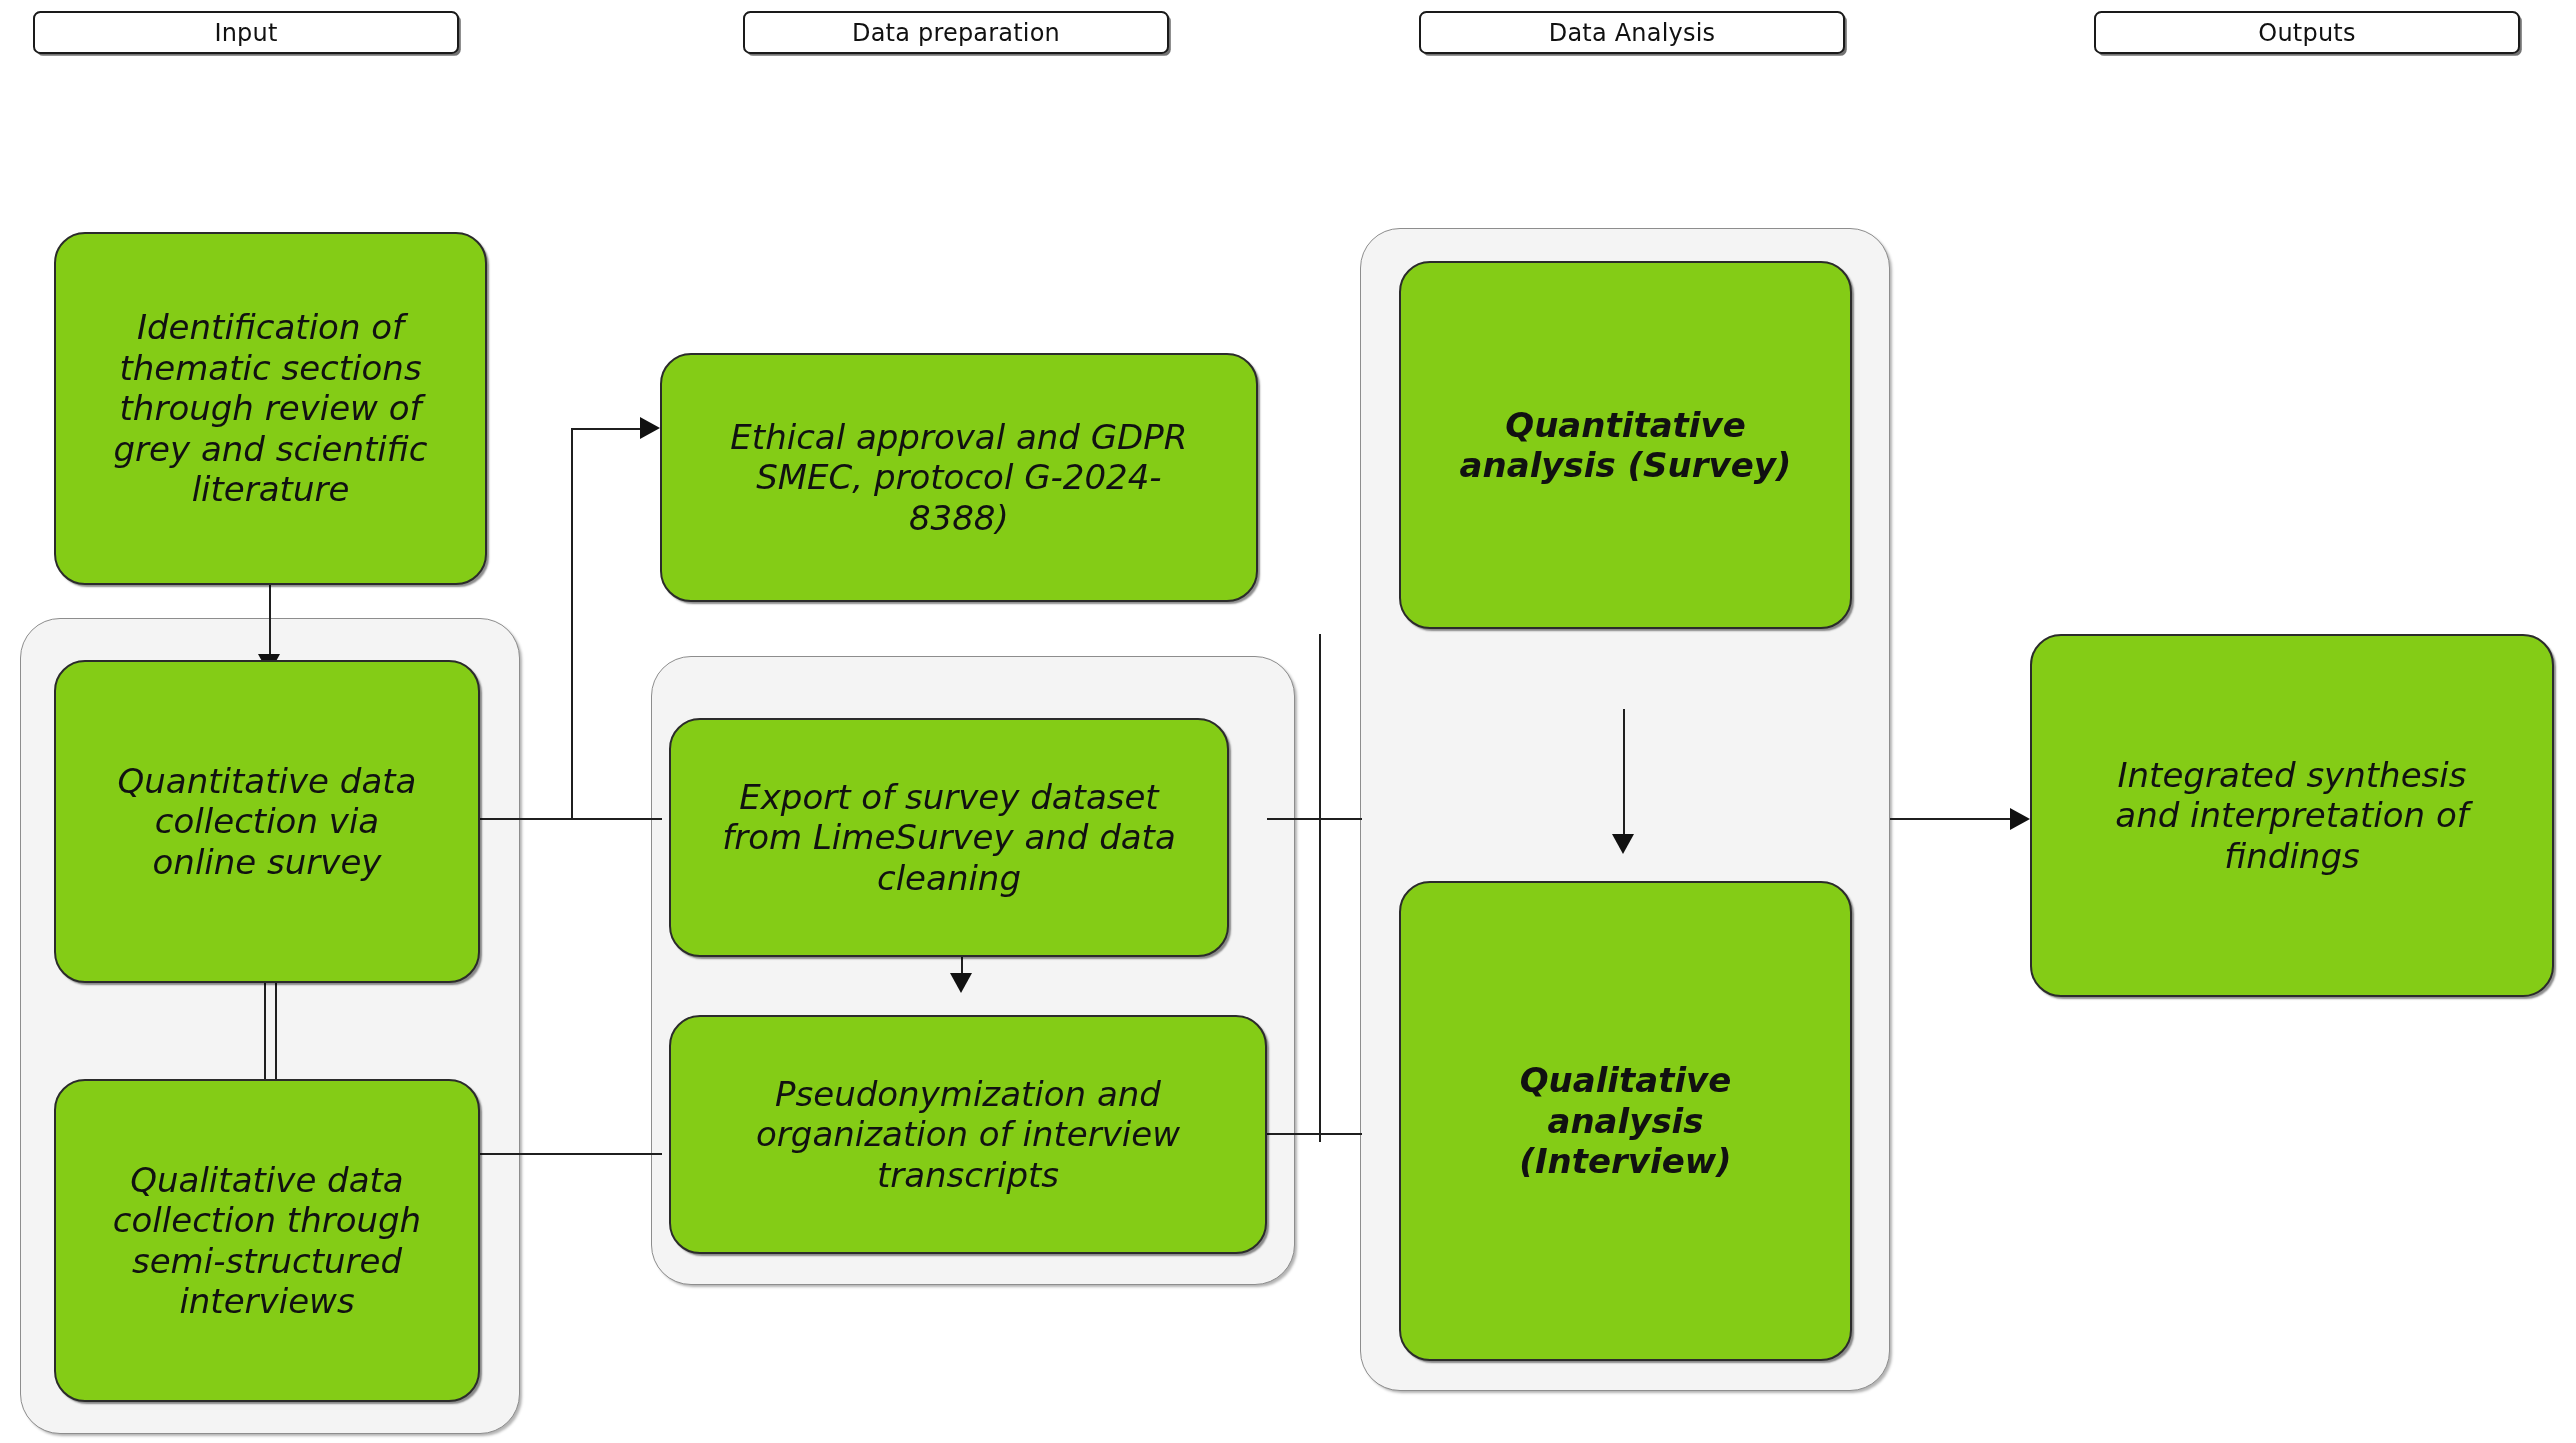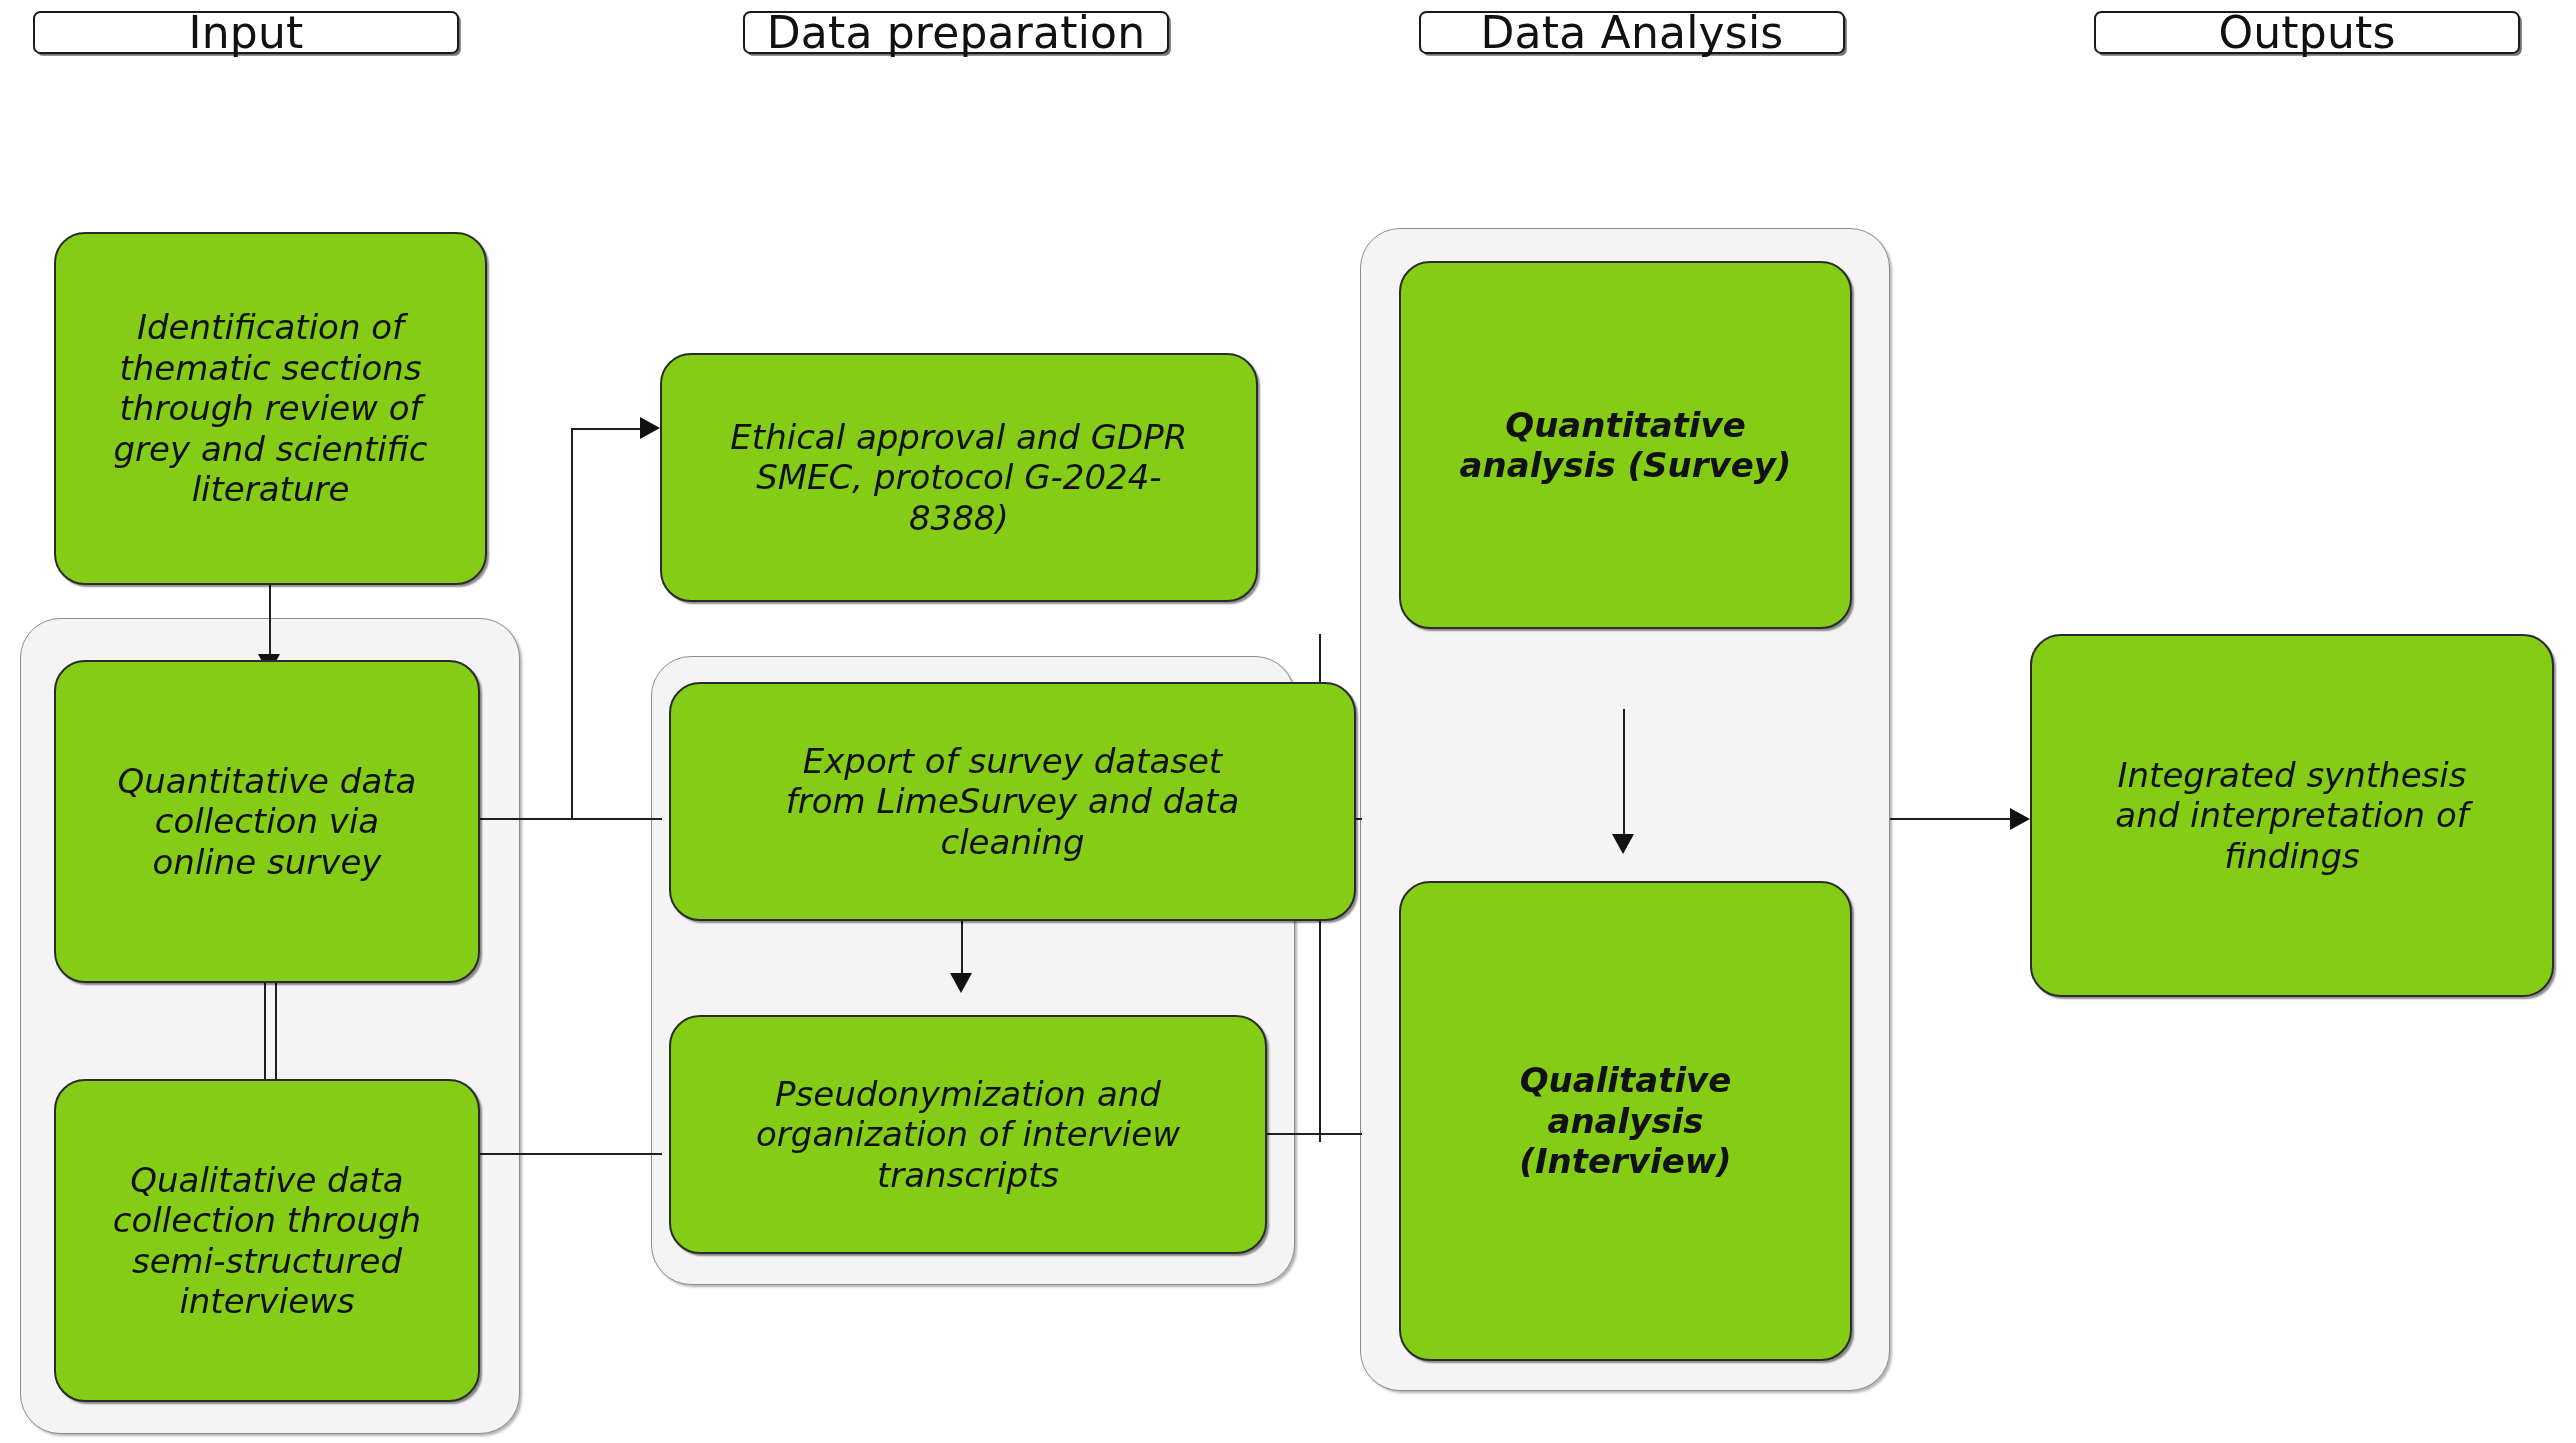--- a/index.html
+++ b/index.html
@@ -21,21 +21,21 @@
   
   .phase-header {
     position: absolute;
     display: flex;
     align-items: center;
     justify-content: center;
     background: #ffffff;
     border: 2.7px solid #1a1a1a;
     border-radius: 7.3px;
     box-shadow: 2.7px 2.7px 0 -0.9px rgba(0,0,0,0.55);
-    font-size: 44px;
+    font-size: 24px;
     color: #111111;
     letter-spacing: 0.2px;
     white-space: nowrap;
   }
 
   
   .group-box {
     position: absolute;
     background: #f4f4f4;
     border: 1.8px solid #8d8d8d;
@@ -169,21 +169,21 @@
   </div>
 
   <div class="node" style="left:660px; top:353px; width:598px; height:249px;padding-left:16px;">
     <span>
       <span>Ethical approval and GDPR</span>
       <span>SMEC, protocol G-2024-</span>
       <span>8388)</span>
     </span>
   </div>
 
-  <div class="node" style="left:669px; top:682px; width:687px; height:239px;">
+  <div class="node" style="left:669px; top:718px; width:560px; height:239px;">
     <span>
       <span>Export of survey dataset</span>
       <span>from LimeSurvey and data</span>
       <span>cleaning</span>
     </span>
   </div>
 
   <div class="node" style="left:669px; top:995px; width:598px; height:239px;margin-top:20px;">
     <span>
       <span>Pseudonymization and</span>

